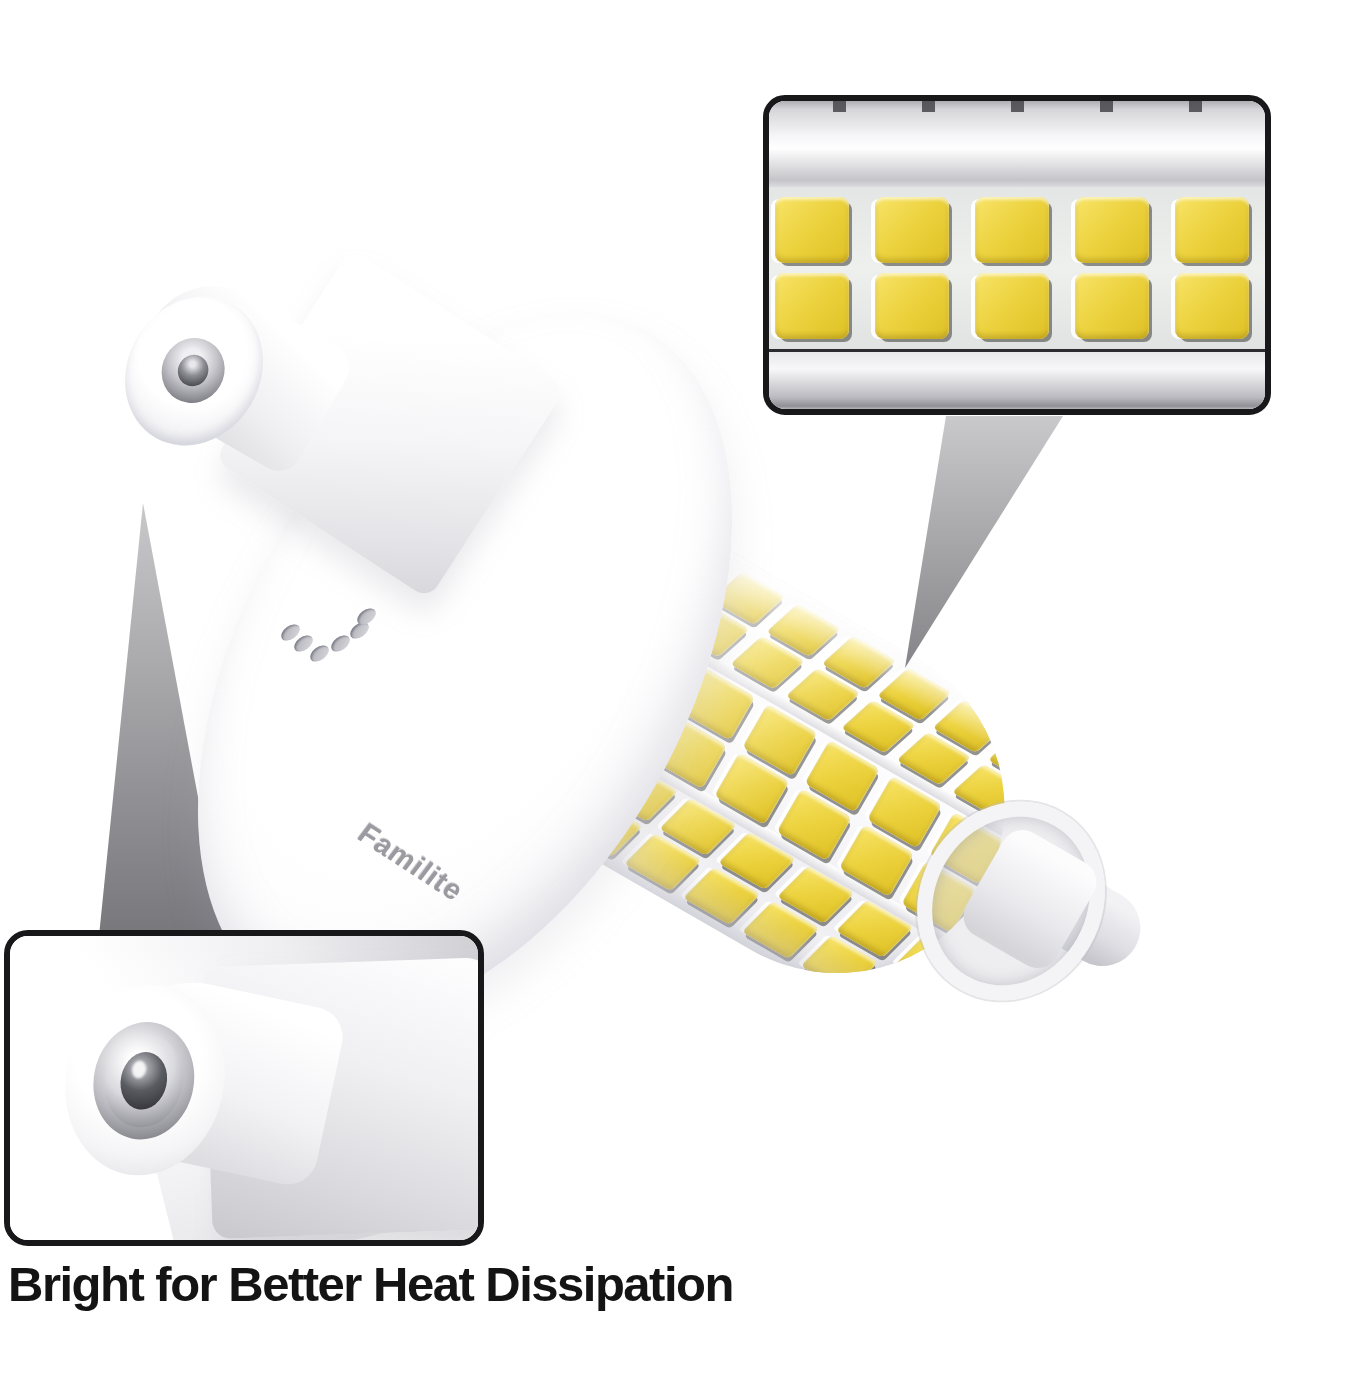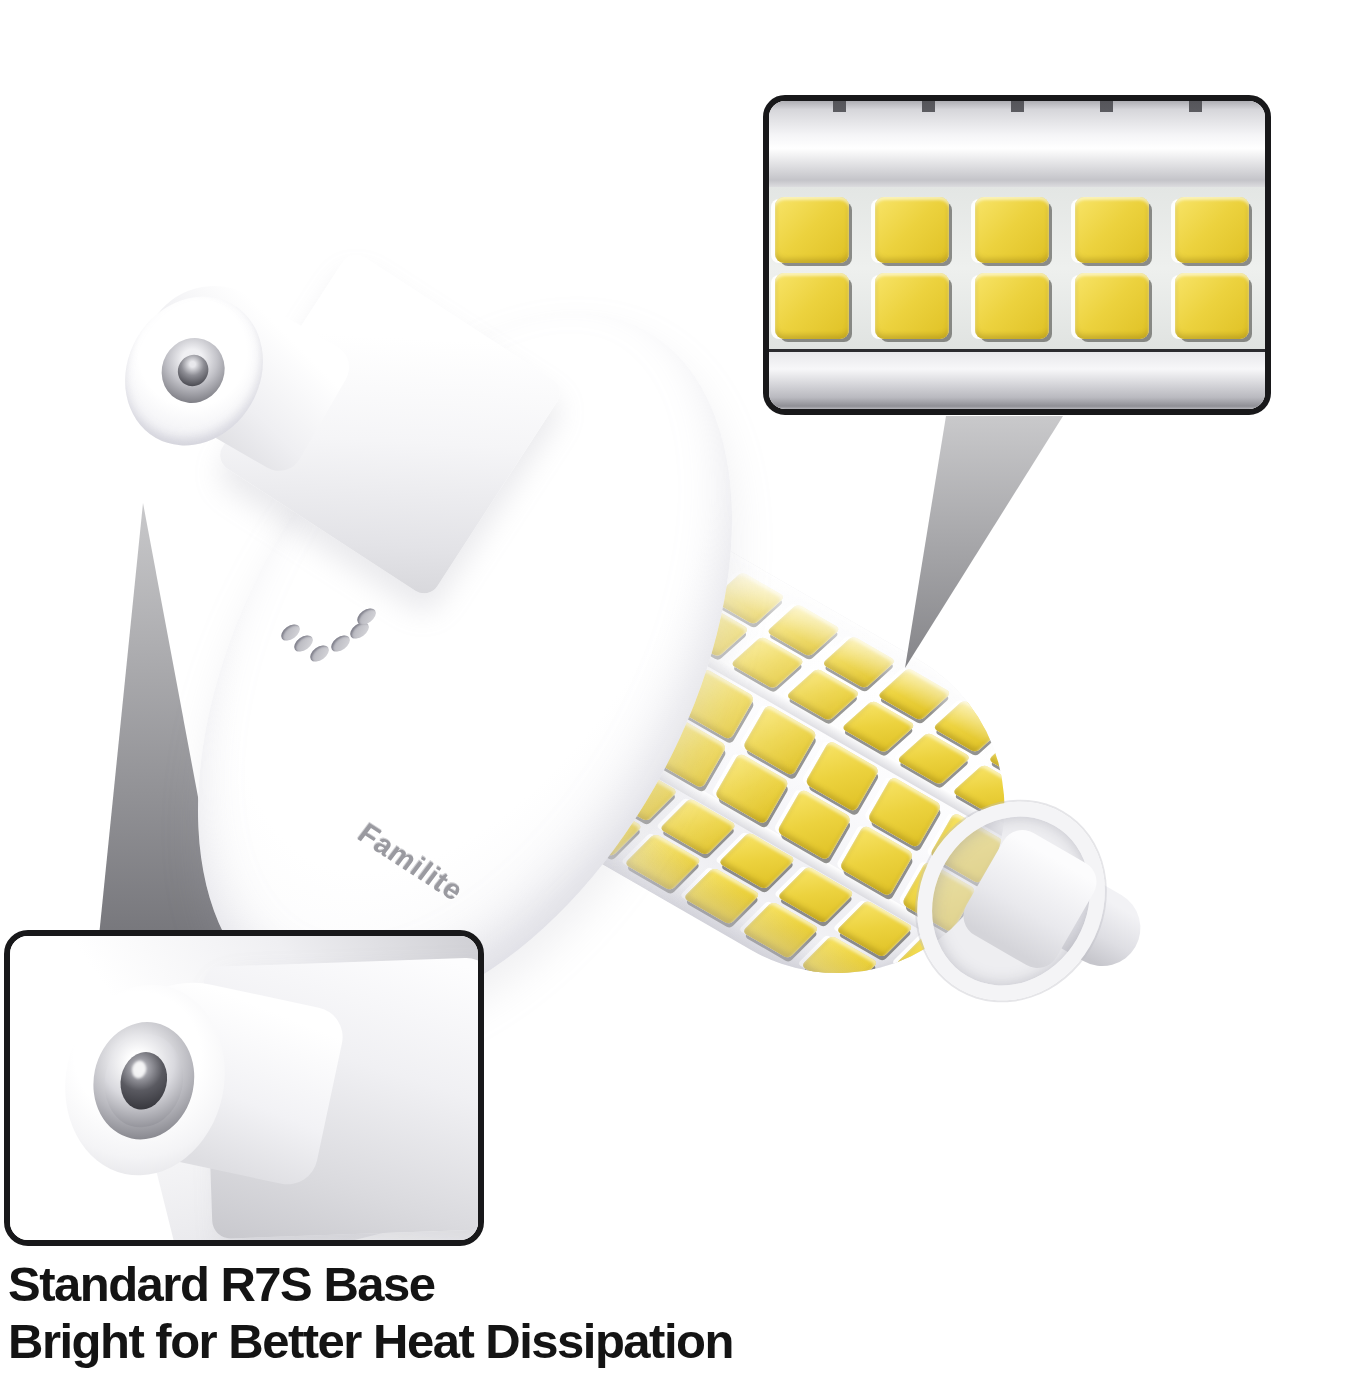--- a/index.html
+++ b/index.html
@@ -328,17 +328,16 @@
     <div class="base-face">
       <div class="contact-outer">
         <div class="contact-mid"></div>
         <div class="contact-core"></div>
         <div class="contact-spec"></div>
       </div>
     </div>
   </div>
 
   <div class="bottom-caption">
-    <div>Standard R7S Base</div>
     <div>Bright for Better Heat Dissipation</div>
   </div>
 
 </div>
 
 </body></html>

